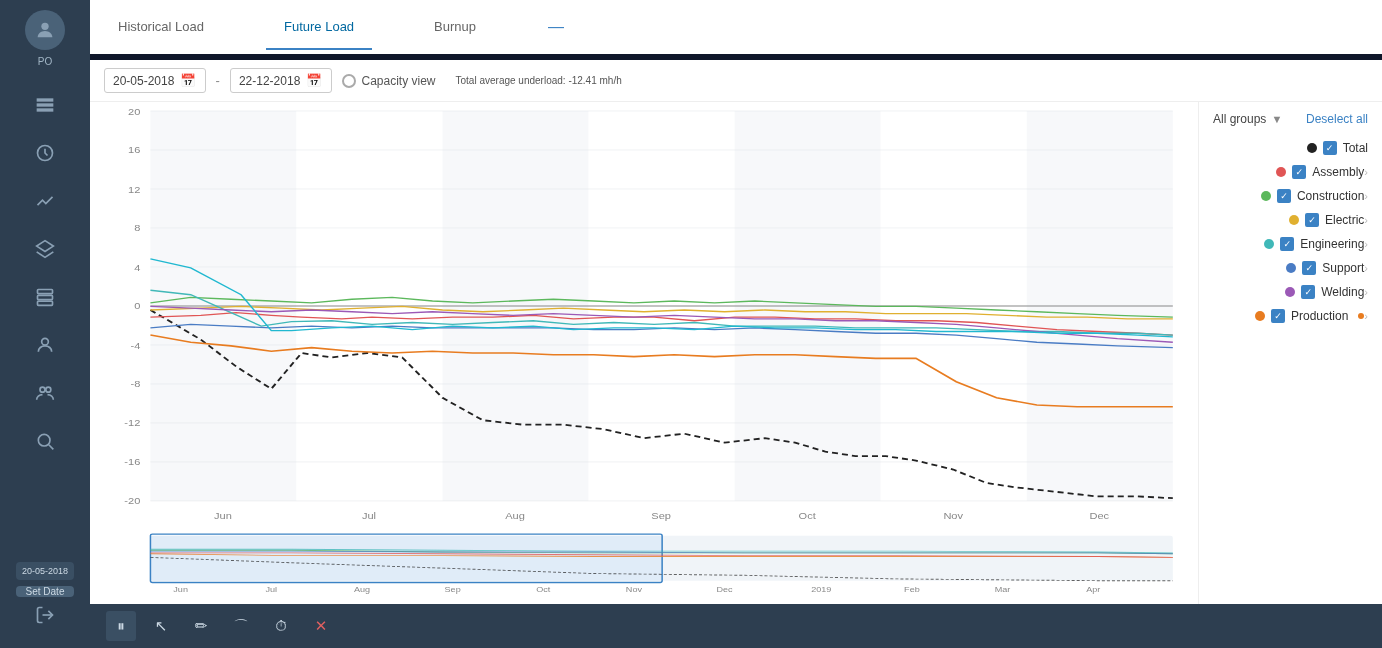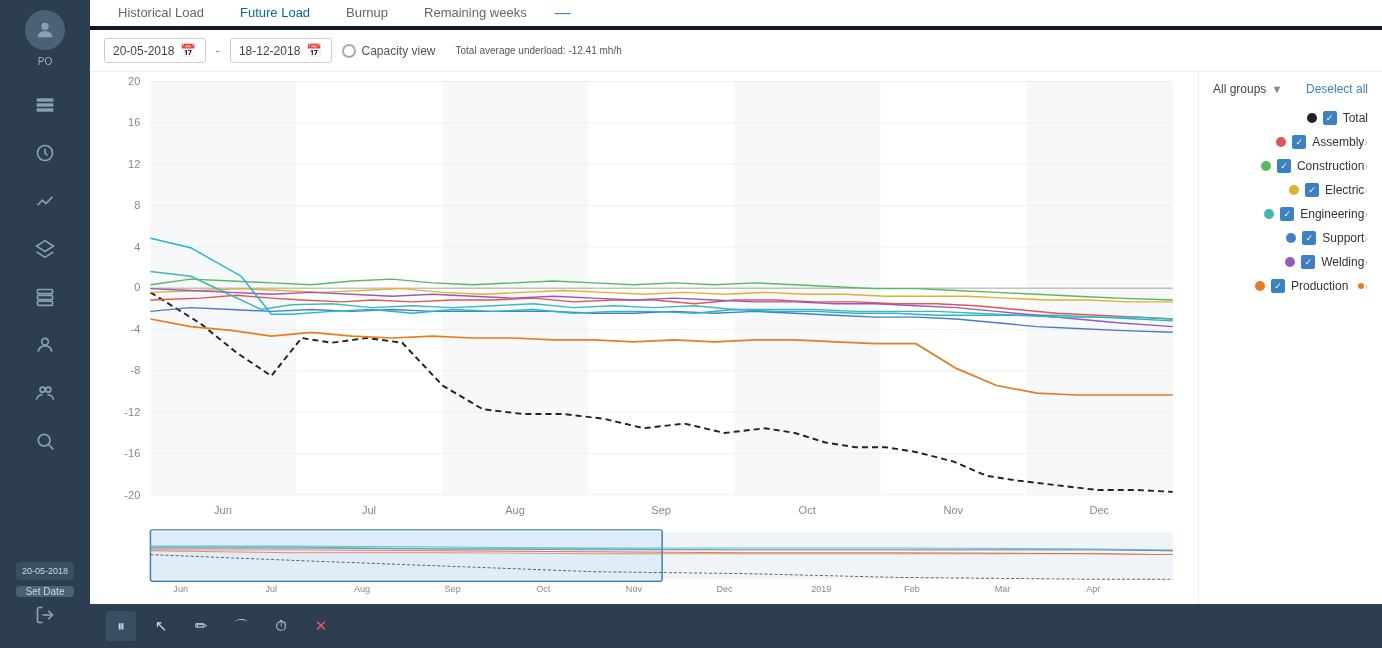--- a/index.html
+++ b/index.html
@@ -65,25 +65,26 @@
       background: white;
       display: flex;
       flex-direction: column;
       overflow: hidden;
     }
 
     
     .tabs {
       display: flex;
       align-items: center;
-      border-bottom: 4px solid #0f172a;
+      border-bottom: 6px solid #0f172a;
       padding: 0 10px;
       background: white;
-      height: 30px;
-      flex-shrink: 0;
+      height: 60px;
+      flex-shrink: 0;
+      gap: 44px;
     }
     .tab {
       padding: 14px 18px;
       font-size: 13px;
       color: #666;
       cursor: pointer;
       border-bottom: 2px solid transparent;
       white-space: nowrap;
     }
     .tab.active {
@@ -322,32 +323,31 @@
       </svg>
   </div>
 </div>
 
 <div class="main-content">
 
   <div class="tabs">
     <div class="tab">Historical Load</div>
     <div class="tab active">Future Load</div>
     <div class="tab">Burnup</div>
-    <div class="tab">Remaining weeks</div>
     <div class="tab-more">—</div>
   </div>
 
   <div class="controls-bar">
     <div class="date-input">
       <span>20-05-2018</span>
       <span class="cal-icon">📅</span>
     </div>
     <span class="date-separator">-</span>
     <div class="date-input">
-      <span>18-12-2018</span>
+      <span>22-12-2018</span>
       <span class="cal-icon">📅</span>
     </div>
     <div class="capacity-view">
       <div class="radio-circle"></div>
       <span>Capacity view</span>
     </div>
     <span class="total-avg">Total average underload: -12.41 mh/h</span>
   </div>
 
   <div class="chart-area">

